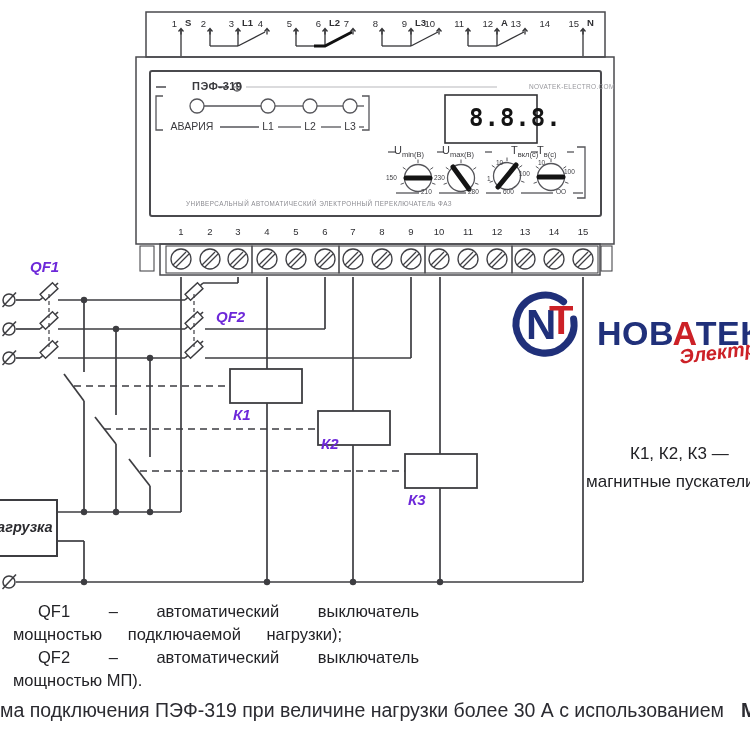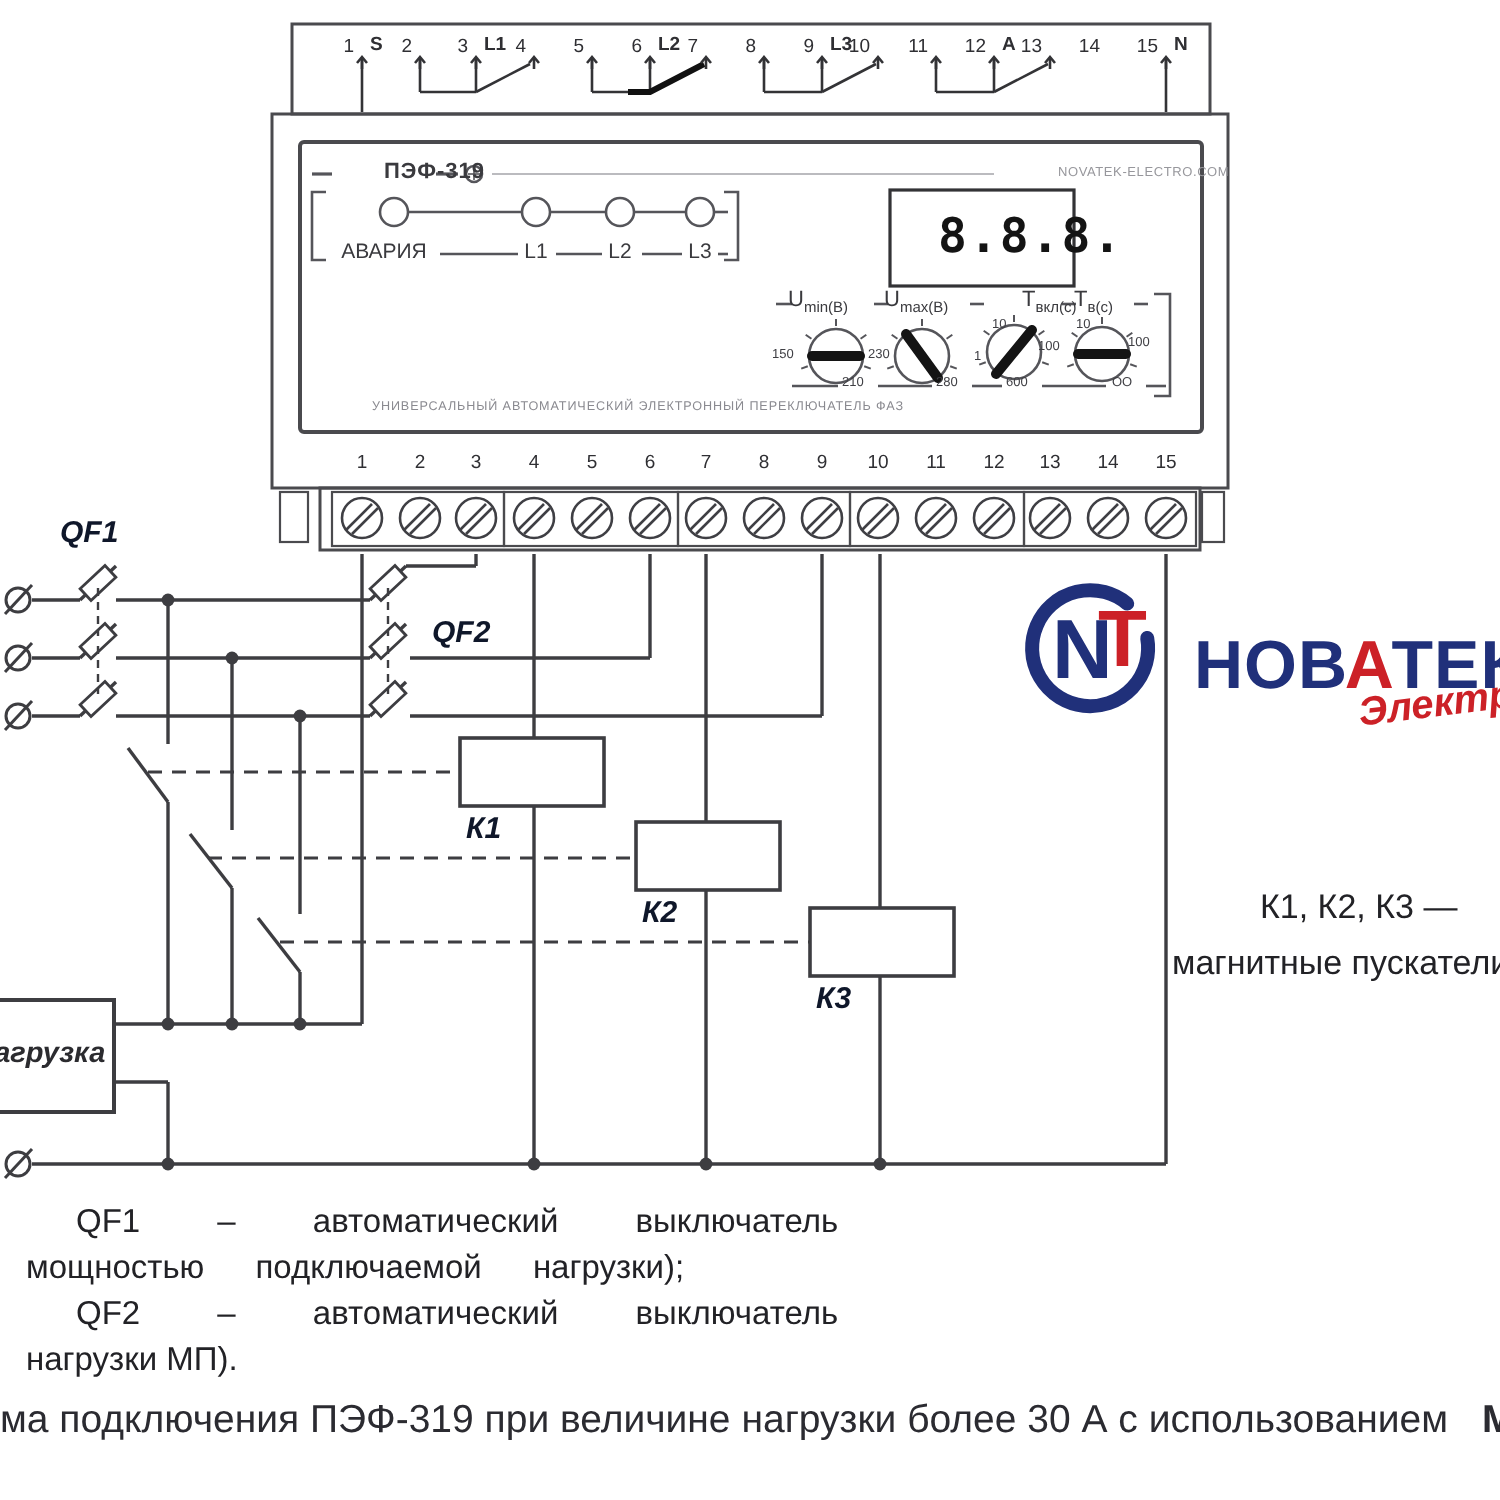--- a/index.html
+++ b/index.html
@@ -11,21 +11,21 @@
   .tl{position:absolute;font-size:9.5px;font-weight:bold;color:#2f2f33;}
   .model{font-size:11px;font-weight:bold;letter-spacing:.5px;color:#3a3a3e;}
   .site{font-size:6.5px;color:#97979c;letter-spacing:.3px;}
   .ledlab{position:absolute;font-size:10.5px;color:#3a3a3e;text-align:center;}
   .knlab{position:absolute;font-size:11px;color:#3a3a3e;white-space:nowrap;}
   .knlab sub{font-size:7.5px;}
   .scale{position:absolute;font-size:6.5px;color:#3f3f44;}
   .pancap{font-size:6.3px;letter-spacing:.45px;color:#8a8a90;}
   .disp{font-family:"DejaVu Sans Mono",monospace;font-weight:bold;font-size:24px;
         letter-spacing:1px;color:#141414;text-align:center;line-height:46px;}
-  .schlab{position:absolute;font-style:italic;font-weight:bold;font-size:15px;color:#0f172a;}
+  .schlab{position:absolute;font-style:italic;font-weight:bold;font-size:15px;color:#6d28d9;}
   .loadlab{position:absolute;left:-16px;top:519px;width:73px;text-align:center;
            font-style:italic;font-weight:bold;font-size:14.5px;color:#2b2b2f;}
   .navy{color:#20307a;} .red{color:#cc2127;}
   .brand{position:absolute;font-weight:bold;font-size:34px;letter-spacing:.5px;white-space:nowrap;}
   .brandsub{position:absolute;font-weight:bold;font-style:italic;font-size:20px;
             transform:rotate(-7deg);transform-origin:left top;white-space:nowrap;}
   .icoN{position:absolute;font-weight:bold;font-size:42px;}
   .icoT{position:absolute;font-weight:bold;font-size:40px;}
   .knote{position:absolute;font-size:17px;color:#222226;white-space:nowrap;}
   .qfline{position:absolute;font-size:16.5px;color:#222226;white-space:nowrap;}
@@ -381,32 +381,32 @@
       <div class="bn" style="left: 458px; top: 226px; width: 20px; text-align: center;">11</div>
       <div class="bn" style="left: 487px; top: 226px; width: 20px; text-align: center;">12</div>
       <div class="bn" style="left: 515px; top: 226px; width: 20px; text-align: center;">13</div>
       <div class="bn" style="left: 544px; top: 226px; width: 20px; text-align: center;">14</div>
       <div class="bn" style="left: 573px; top: 226px; width: 20px; text-align: center;">15</div>
     </div>
 
   <div class="schlab" style="left:30px;top:258px;">QF1</div>
   <div class="schlab" style="left:216px;top:308px;">QF2</div>
   <div class="schlab" style="left:233px;top:406px;">К1</div>
-  <div class="schlab" style="left:321px;top:448px;font-style:italic;">К2</div>
+  <div class="schlab" style="left:321px;top:435px;font-style:italic;">К2</div>
   <div class="schlab" style="left:408px;top:491px;">К3</div>
   <div class="loadlab">нагрузка</div>
 
   <div class="icoN navy" style="left:526px;top:301px;">N</div>
   <div class="icoT red" style="left:549px;top:298px;">T</div>
   <div class="brand" style="left:597px;top:314px;"><span class="navy">НОВ</span><span class="red">А</span><span class="navy">ТЕК</span></div>
   <div class="brandsub red" style="left:678px;top:346px;">Электро</div>
 
   <div class="knote" style="left:630px;top:444px;">К1, К2, К3 —</div>
   <div class="knote" style="left:586px;top:472px;">магнитные пускатели</div>
 
   <div class="qfline ws-big" style="left:38px;top:602px;">QF1 – автоматический выключатель</div>
   <div class="qfline ws-mid" style="left:13px;top:625px;">мощностью подключаемой нагрузки);</div>
   <div class="qfline ws-big" style="left:38px;top:648px;text-align:center;">QF2 – автоматический выключатель</div>
-  <div class="qfline" style="left:13px;top:671px;">нагрузки МП).</div>
+  <div class="qfline" style="left:13px;top:671px;">мощностью МП).</div>
 
   <div class="caption" style="left:0px;top:699px;">ма подключения ПЭФ-319 при величине нагрузки более 30 А с использованием</div>
   <div class="caption red" style="left:741px;top:699px;font-weight:bold;">М</div>
 </div>
 
 </body></html>

